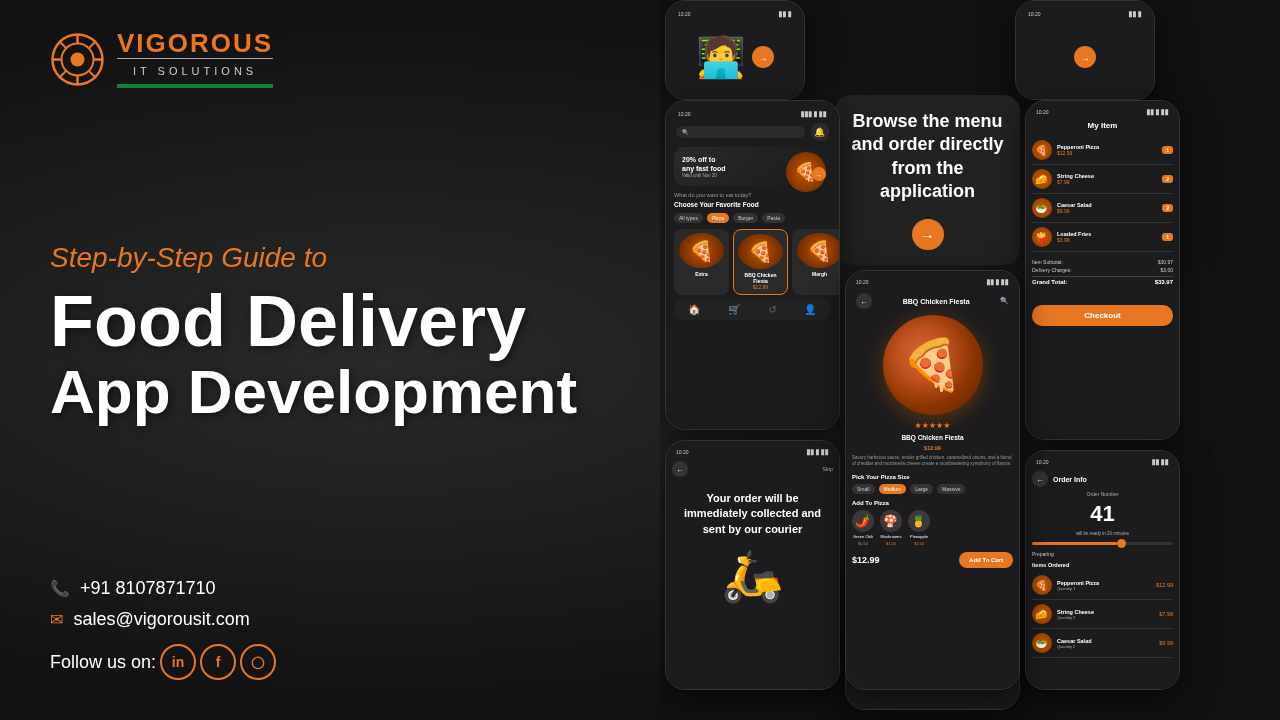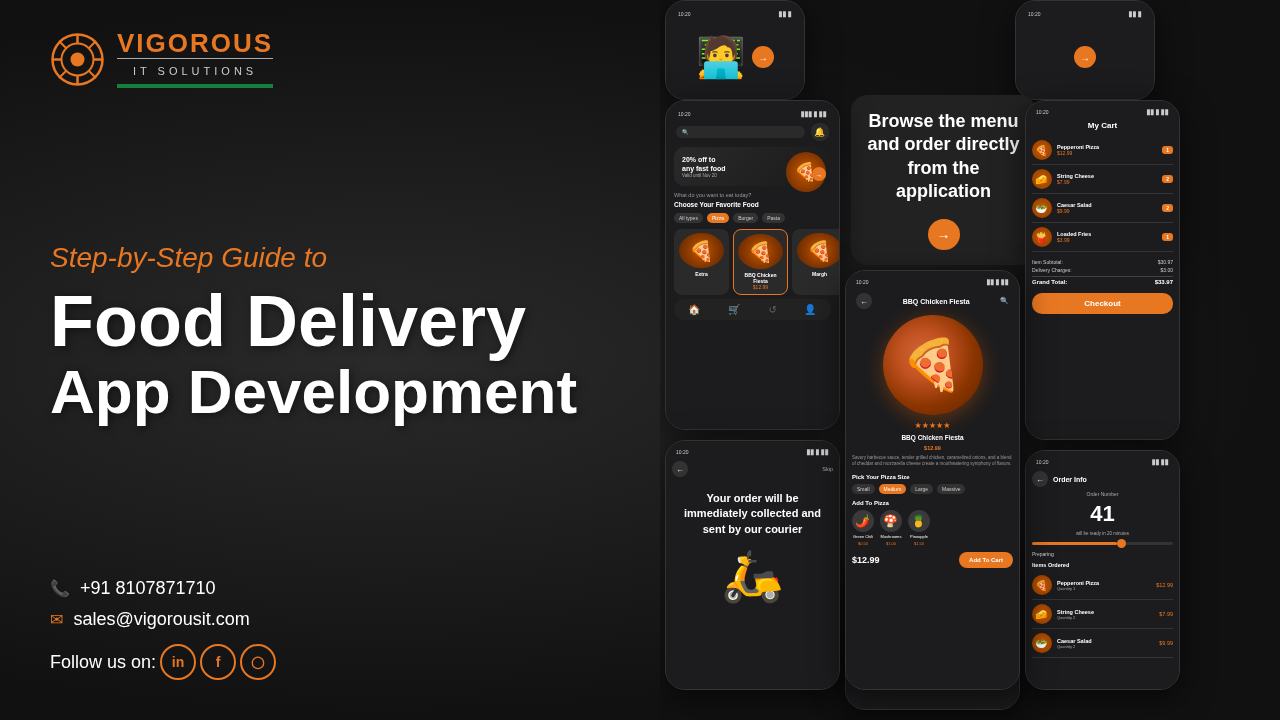--- a/index.html
+++ b/index.html
@@ -253,21 +253,21 @@
       width: 140px;
       height: 100px;
       left: 355px;
       top: 0px;
       z-index: 2;
     }
 
     
     .middle-text-block {
       position: absolute;
-      left: 191px;
+      left: 175px;
       top: 95px;
       width: 185px;
       height: 170px;
       background: #222;
       border-radius: 16px;
       display: flex;
       flex-direction: column;
       align-items: center;
       justify-content: center;
       text-align: center;
@@ -630,21 +630,21 @@
 
     
     .checkout-row {
       background: #e87722;
       border-radius: 10px;
       text-align: center;
       padding: 6px;
       font-size: 8px;
       font-weight: bold;
       color: #fff;
-      margin-top: 6px;
+      margin-top: 18px;
     }
 
     .subtotal-row {
       display: flex;
       justify-content: space-between;
       font-size: 5px;
       color: #ccc;
       padding: 1px 0;
     }
 
@@ -913,21 +913,21 @@
       </div>
     </div>
 
     <div class="phone-mockup phone3">
       <div class="phone-screen" style="padding:6px;">
         <div class="status-bar">
             <span>10:20</span>
             <span>▊▊ ▊ ▊▊</span>
           </div>
 
-        <div style="font-size:8px;font-weight:bold;color:#fff;text-align:center;margin-bottom:6px;">My Cart</div>
+        <div style="font-size:8px;font-weight:bold;color:#fff;text-align:center;margin-bottom:6px;">My Item</div>
 
         <div class="cart-item">
           <div class="cart-img">🍕</div>
           <div class="cart-info">
             <div class="cart-name">Pepperoni Pizza</div>
             <div class="cart-price">$12.99</div>
           </div>
           <div class="qty-badge">1</div>
         </div>
         <div class="cart-item">

